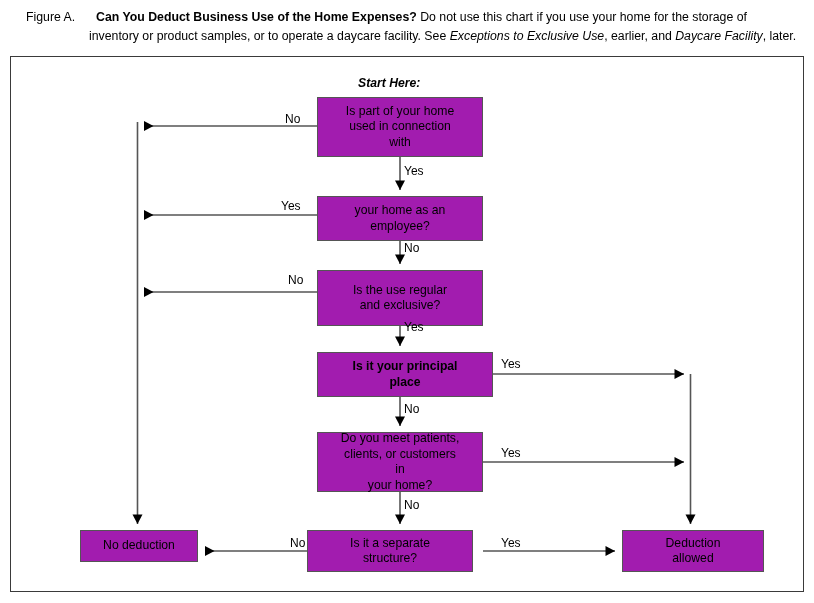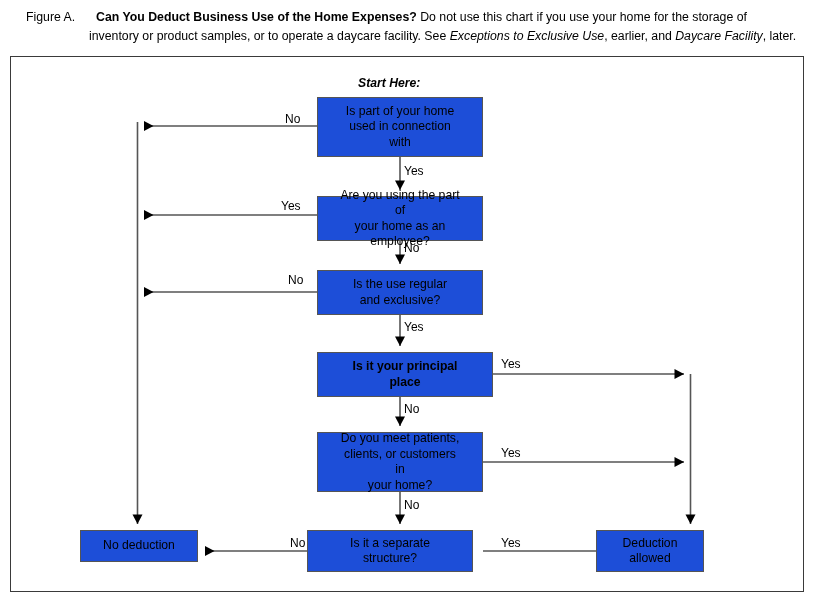--- a/index.html
+++ b/index.html
@@ -54,39 +54,39 @@
     width: 814px;
     height: 603px;
     pointer-events: none;
   }
 
   
   .node {
     position: absolute;
     box-sizing: border-box;
     border: 1.2px solid #555555;
-    background: #1d4ed8;
+    background: #a21caf;
     display: flex;
     align-items: center;
     justify-content: center;
     text-align: center;
     font-size: 12.2px;
     line-height: 15.5px;
     padding: 2px 22px;
   }
   .node span { display: block; }
 
   #node-q1 { left: 317px; top: 97px;  width: 166px; height: 60px; }
   #node-q2 { left: 317px; top: 196px; width: 166px; height: 45px; }
-  #node-q3 { left: 317px; top: 270px; width: 166px; height: 45px; }
+  #node-q3 { left: 317px; top: 270px; width: 166px; height: 56px; }
   #node-q4 { left: 317px; top: 352px; width: 176px; height: 45px; font-weight: bold; }
   #node-q5 { left: 317px; top: 432px; width: 166px; height: 60px; }
   #node-q6 { left: 307px; top: 530px; width: 166px; height: 42px; }
   #node-no-deduction     { left: 80px;  top: 530px; width: 118px; height: 32px; }
-  #node-deduction-allowed{ left: 596px; top: 530px; width: 108px; height: 42px; }
+  #node-deduction-allowed{ left: 622px; top: 530px; width: 142px; height: 42px; }
 
   
   .edge-label {
     position: absolute;
     font-size: 12px;
     white-space: nowrap;
   }
   #start-here {
     position: absolute;
     left: 358px; top: 76px;
@@ -174,21 +174,20 @@
 
 <div class="node" id="node-q1">
   <div>
     <span>Is part of your home</span>
     <span>used in connection with</span>
   </div>
 </div>
 
 <div class="node" id="node-q2">
   <div>
-    <span>Are you using the part of</span>
     <span>your home as an employee?</span>
   </div>
 </div>
 
 <div class="node" id="node-q3">
   <div>
     <span>Is the use regular</span>
     <span>and exclusive?</span>
   </div>
 </div>

